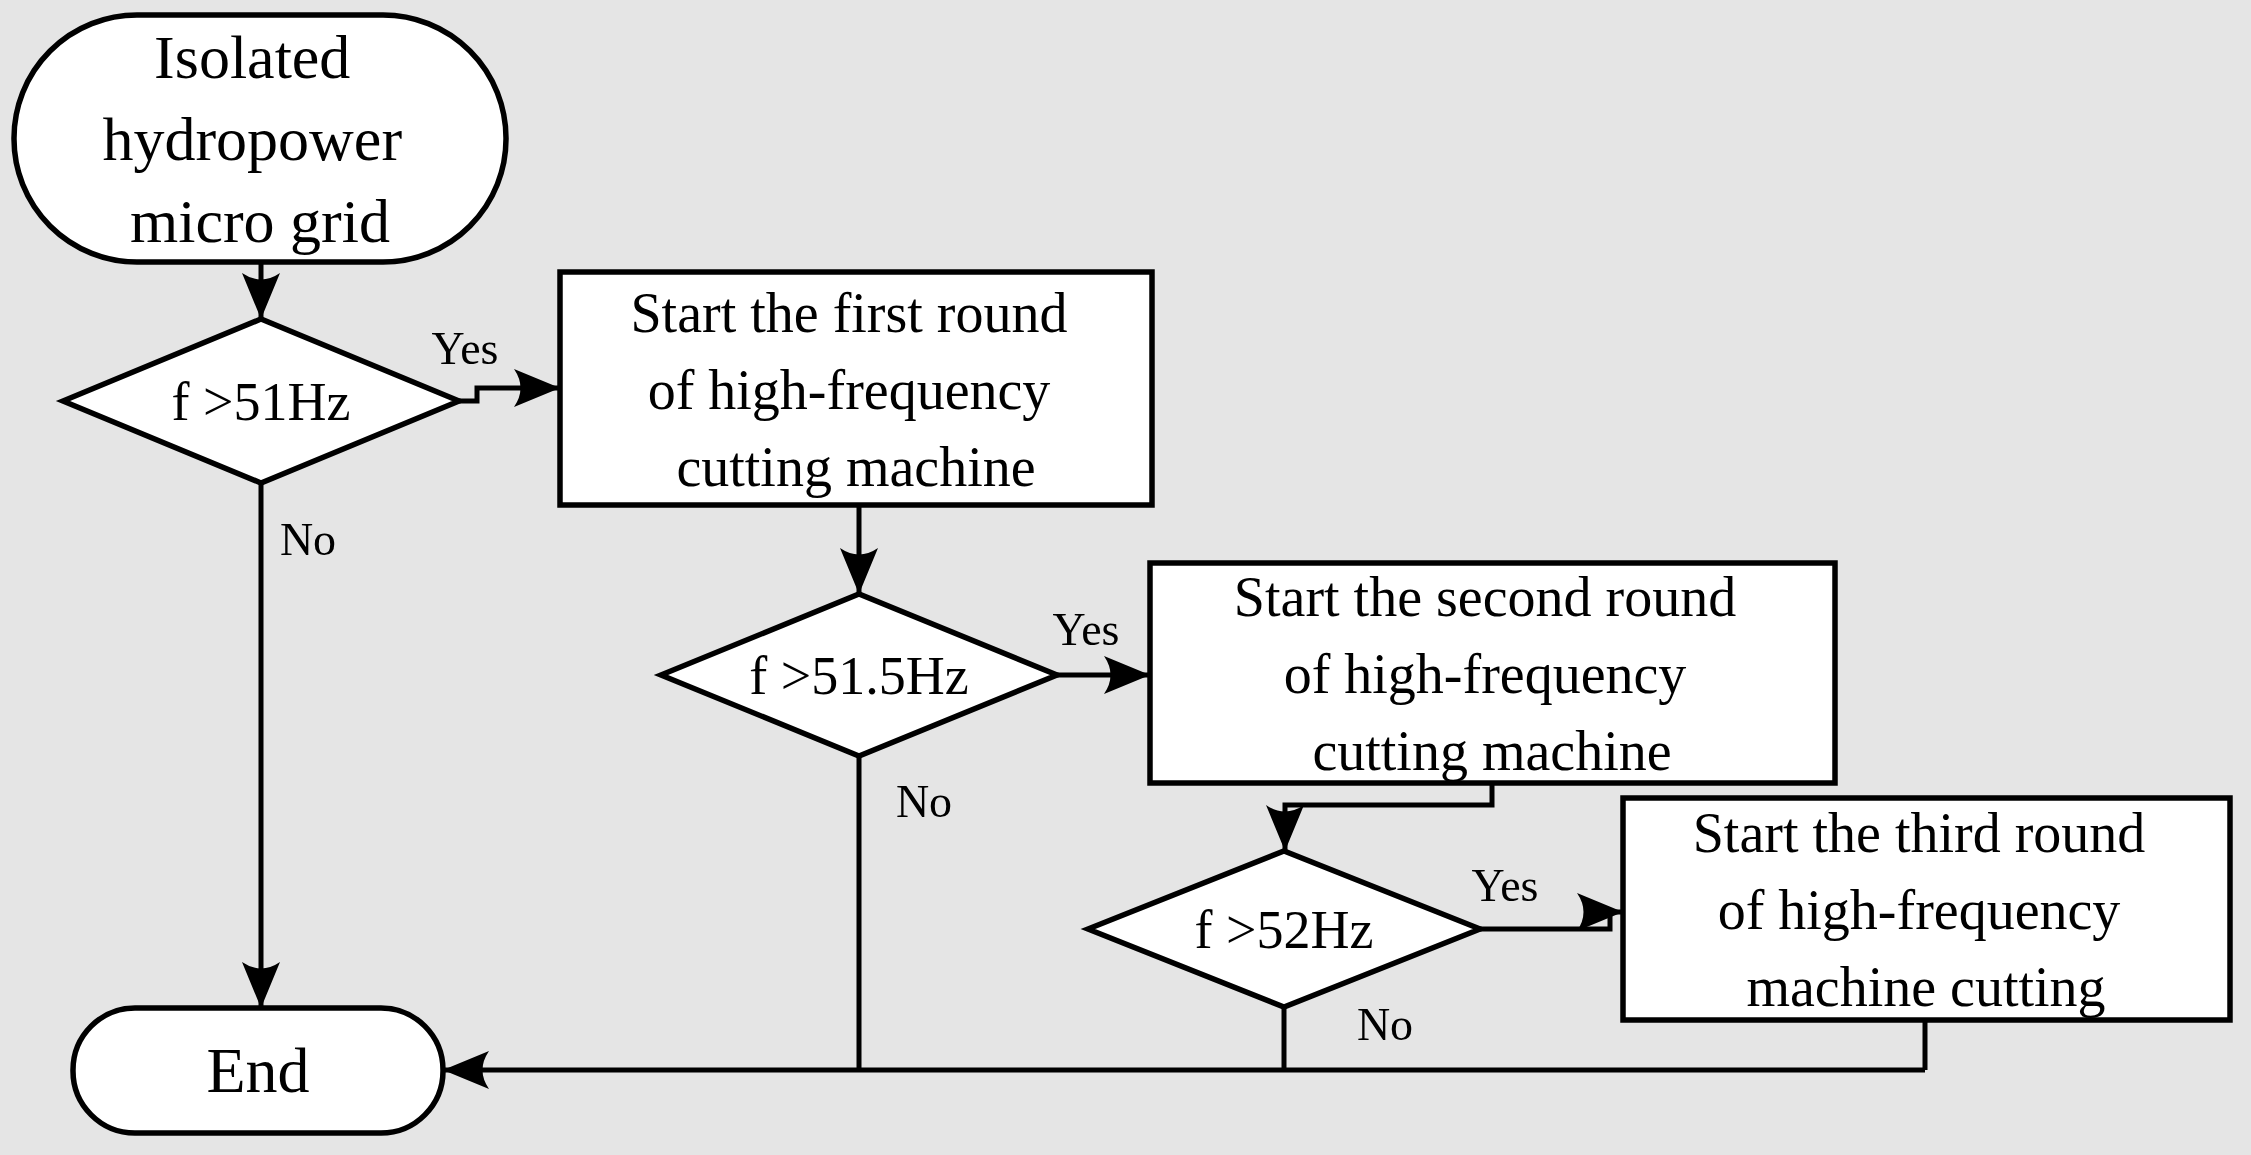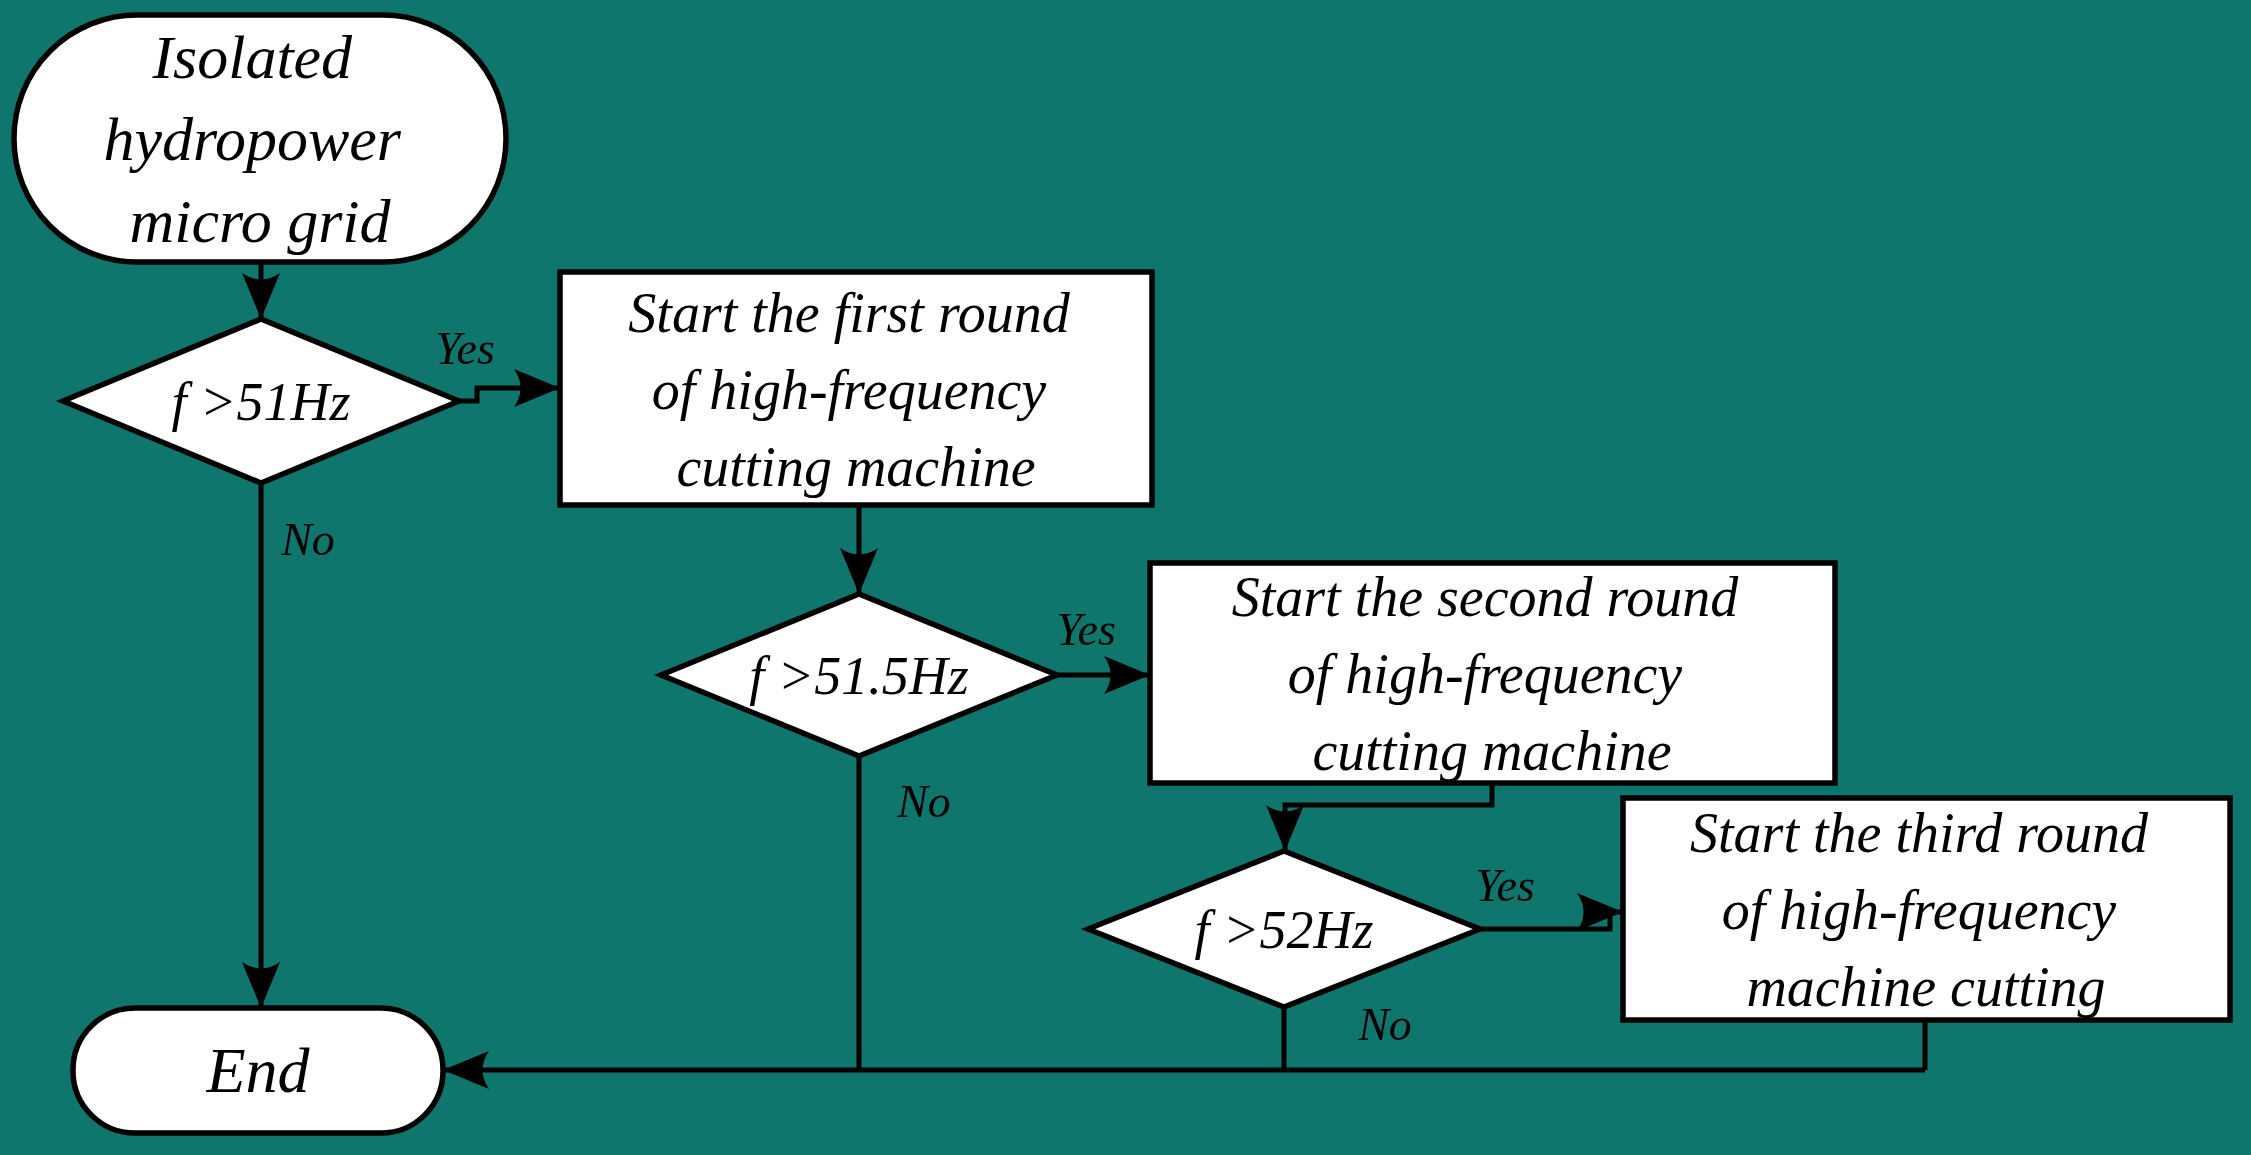--- a/index.html
+++ b/index.html
@@ -3,22 +3,21 @@
 <meta charset="utf-8">
 <style>
   html, body {
     margin: 0;
     padding: 0;
     background: #ffffff;
   }
   .canvas-wrap {
     width: 2251px;
     height: 1155px;
-    background: #0f766e;
-    font-style: italic;
+    background: #e5e5e5;
   }
   svg {
     display: block;
   }
   .shape {
     fill: #ffffff;
     stroke: #000000;
     stroke-width: 5.5;
   }
   .edge {

